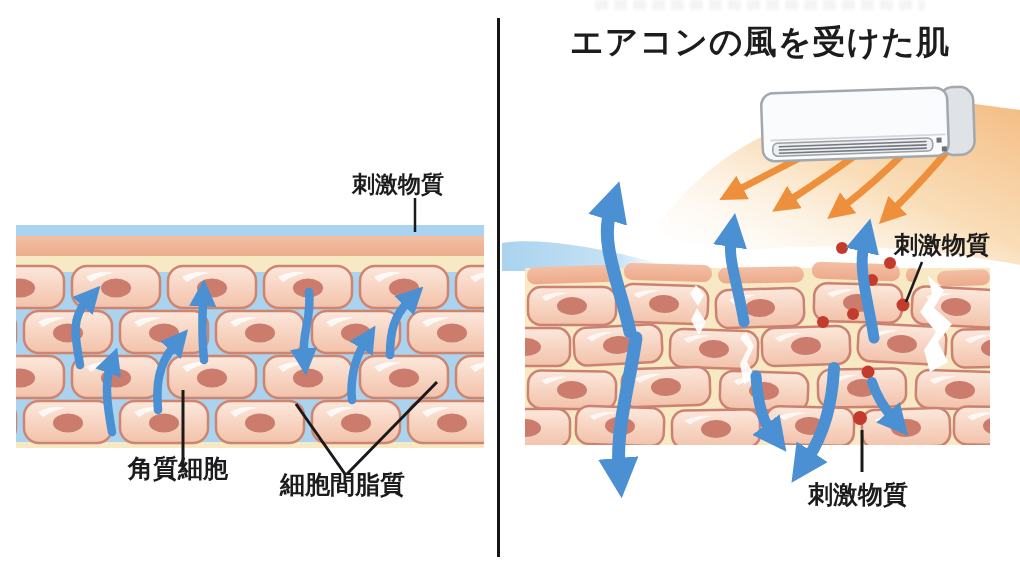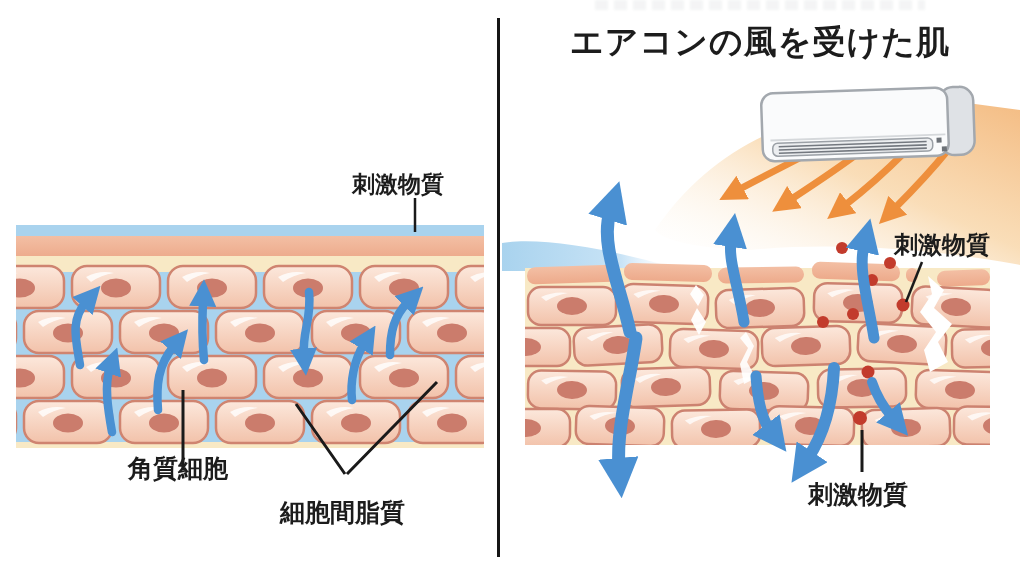--- a/index.html
+++ b/index.html
@@ -111,21 +111,21 @@
 
     <g stroke="#1a1a1a" fill="none">
       <line x1="415" y1="38" x2="415" y2="72" stroke-width="2.5"></line>
       <line x1="183" y1="230" x2="183" y2="310" stroke-width="3"></line>
       <path d="M296,244 L345,314 M437,222 L347,314" stroke-width="3"></path>
     </g>
   </svg>
 
   <div class="abs jp lbl" style="left:352px;top:169px;font-size:23px;">刺激物質</div>
   <div class="abs jp lbl" style="left:128px;top:452px;font-size:25px;">角質細胞</div>
-  <div class="abs jp lbl" style="left:280px;top:496px;font-size:25px;">細胞間脂質</div>
+  <div class="abs jp lbl" style="left:280px;top:468px;font-size:25px;">細胞間脂質</div>
 
   <div class="abs jp title" style="left:540px;top:20px;width:440px;font-size:33px;">エアコンの風を受けた肌</div>
 
   <svg class="abs" style="left:500px;top:80px;" width="520" height="430" viewBox="0 0 520 430">
     <defs>
       <linearGradient id="wg" x1="1" y1="0" x2="0" y2="1">
         <stop offset="0" stop-color="#f3b678"></stop>
         <stop offset="0.45" stop-color="#f8d4a4" stop-opacity="0.85"></stop>
         <stop offset="1" stop-color="#ffffff" stop-opacity="0"></stop>
       </linearGradient>

